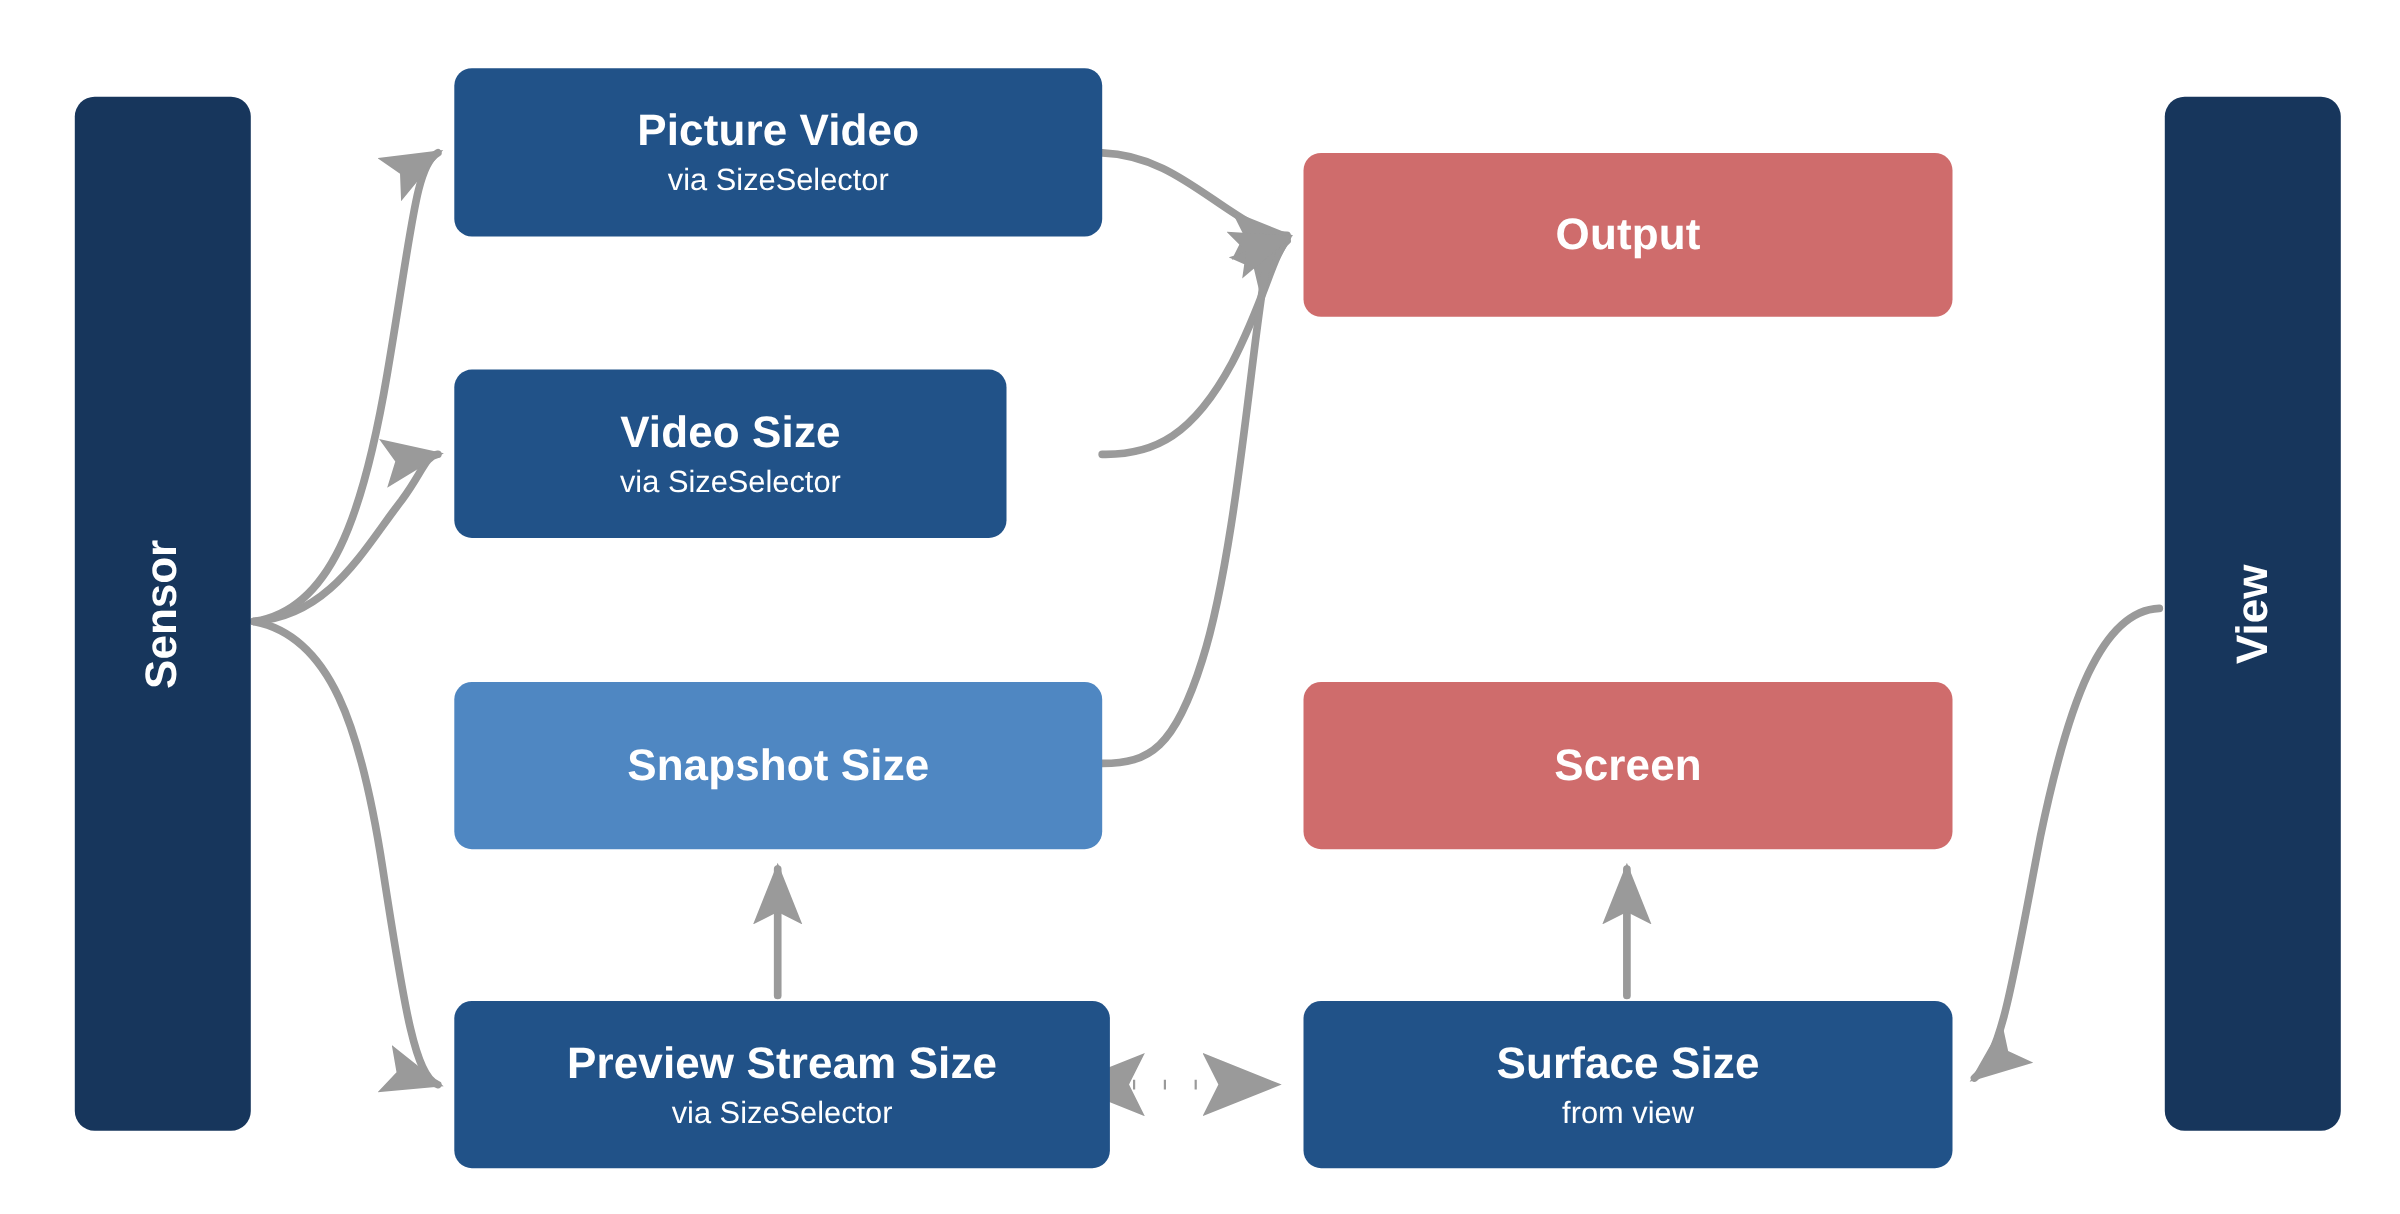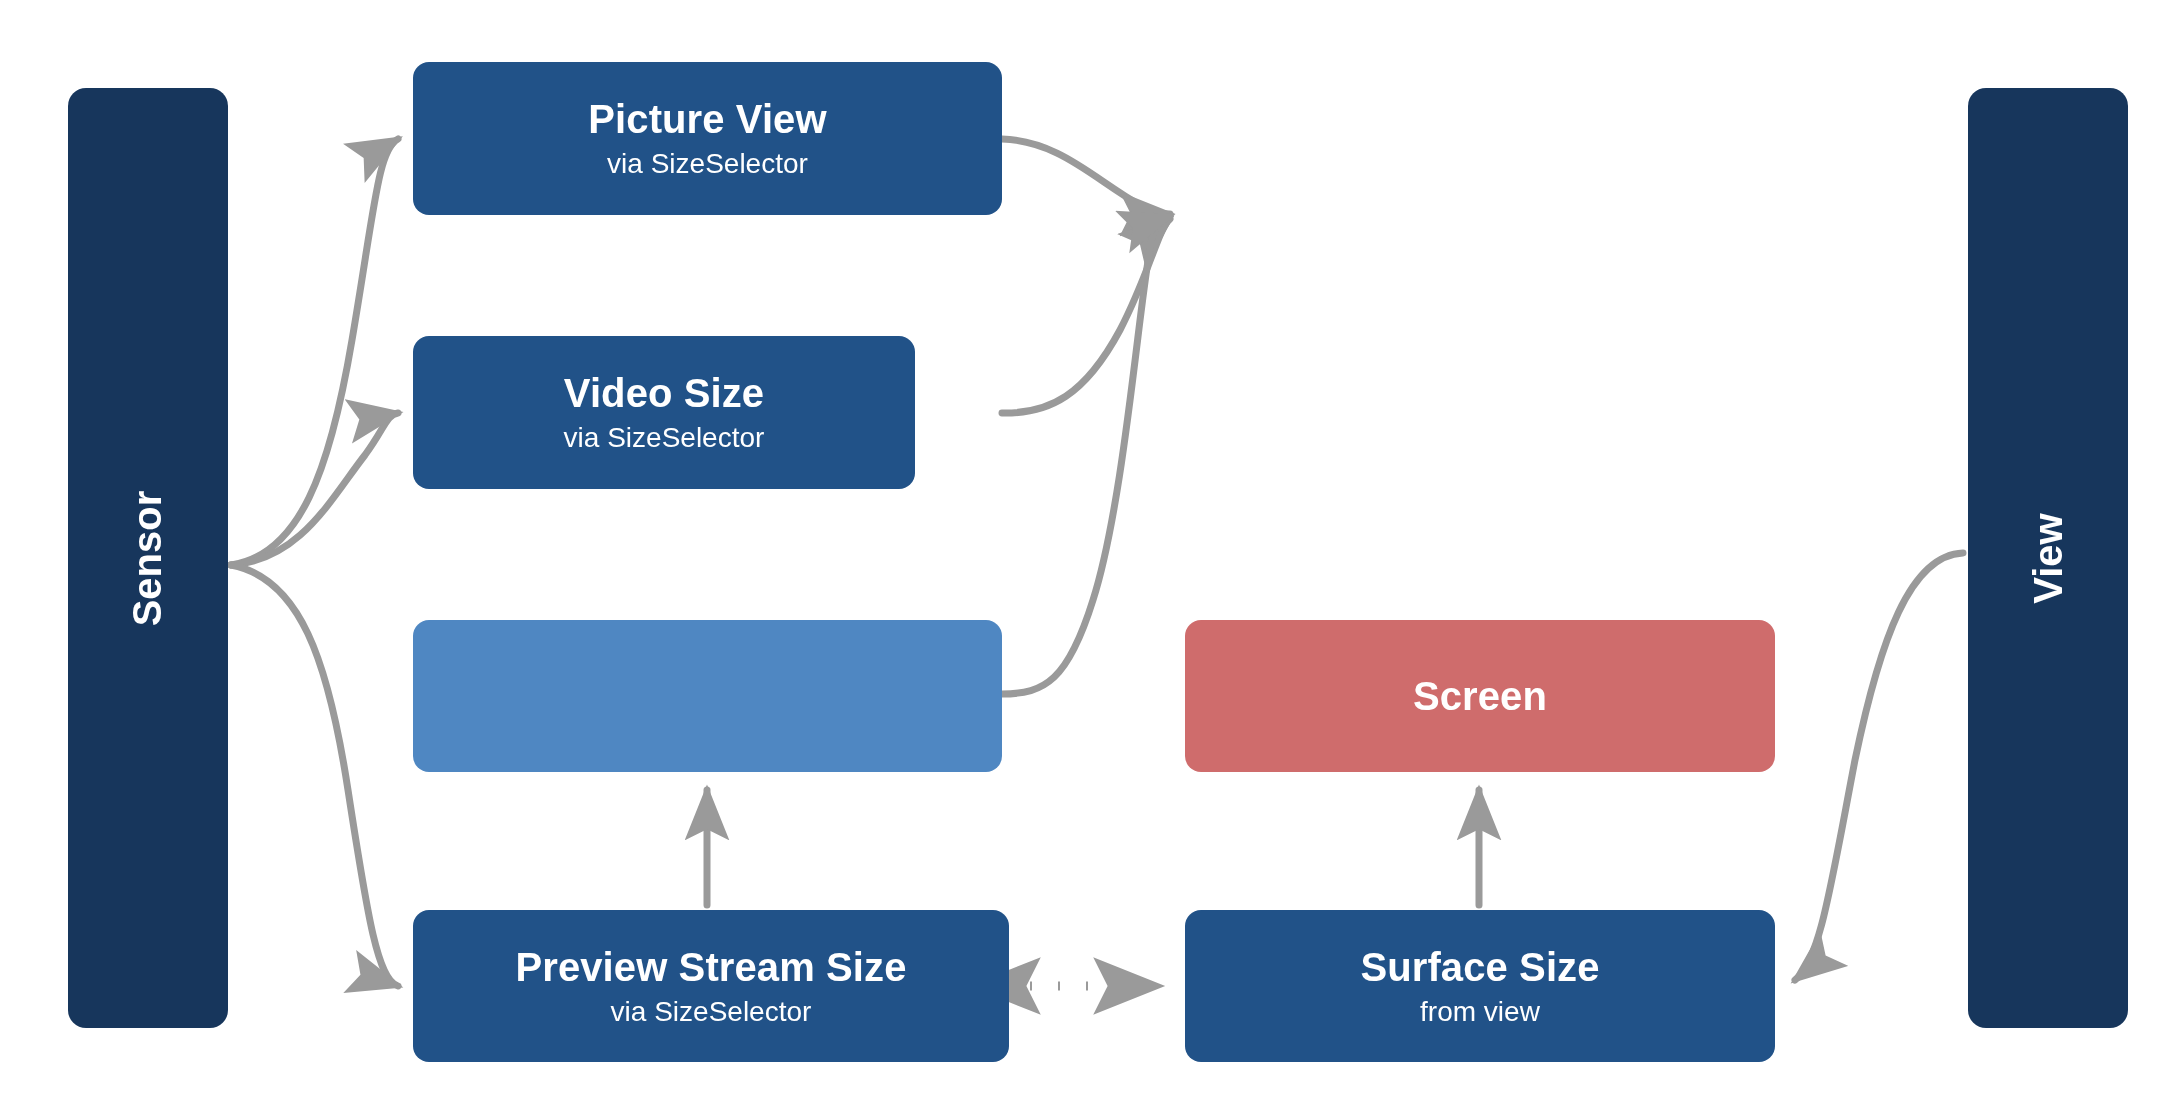--- a/index.html
+++ b/index.html
@@ -120,37 +120,41 @@
 
   <div class="lane" id="lane-sensor">
     <span class="lane-label">Sensor</span>
   </div>
 
   <div class="lane" id="lane-view">
     <span class="lane-label">View</span>
   </div>
 
   <div class="node" id="node-picture-size">
-    <span class="title">Picture View</span>
+    <span class="title">Picture Video</span>
     <span class="subtitle">via SizeSelector</span>
   </div>
 
   <div class="node" id="node-video-size">
     <span class="title">Video Size</span>
     <span class="subtitle">via SizeSelector</span>
   </div>
 
   <div class="node" id="node-snapshot-size">
+    <span class="title">Snapshot Size</span>
   </div>
 
   <div class="node" id="node-preview-size">
     <span class="title">Preview Stream Size</span>
     <span class="subtitle">via SizeSelector</span>
   </div>
 
+  <div class="node" id="node-output">
+    <span class="title">Output</span>
+  </div>
 
   <div class="node" id="node-surface-size">
     <span class="title">Surface Size</span>
     <span class="subtitle">from view</span>
   </div>
 
   <div class="node" id="node-screen">
     <span class="title">Screen</span>
   </div>
 

